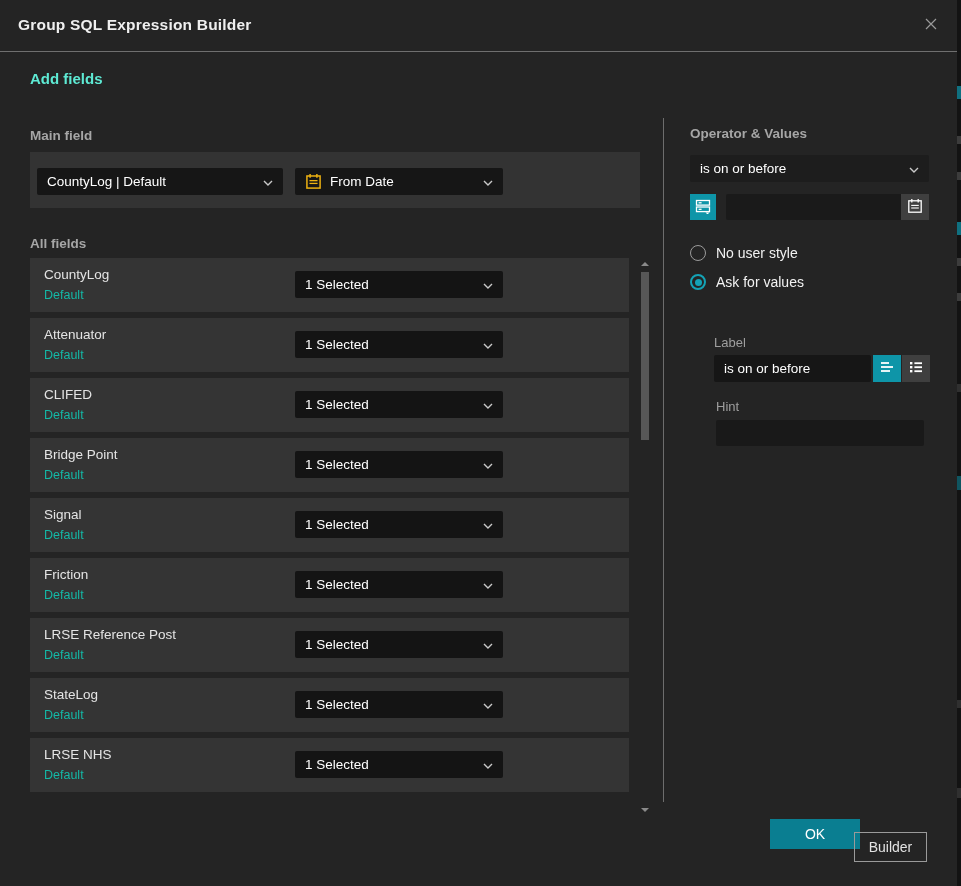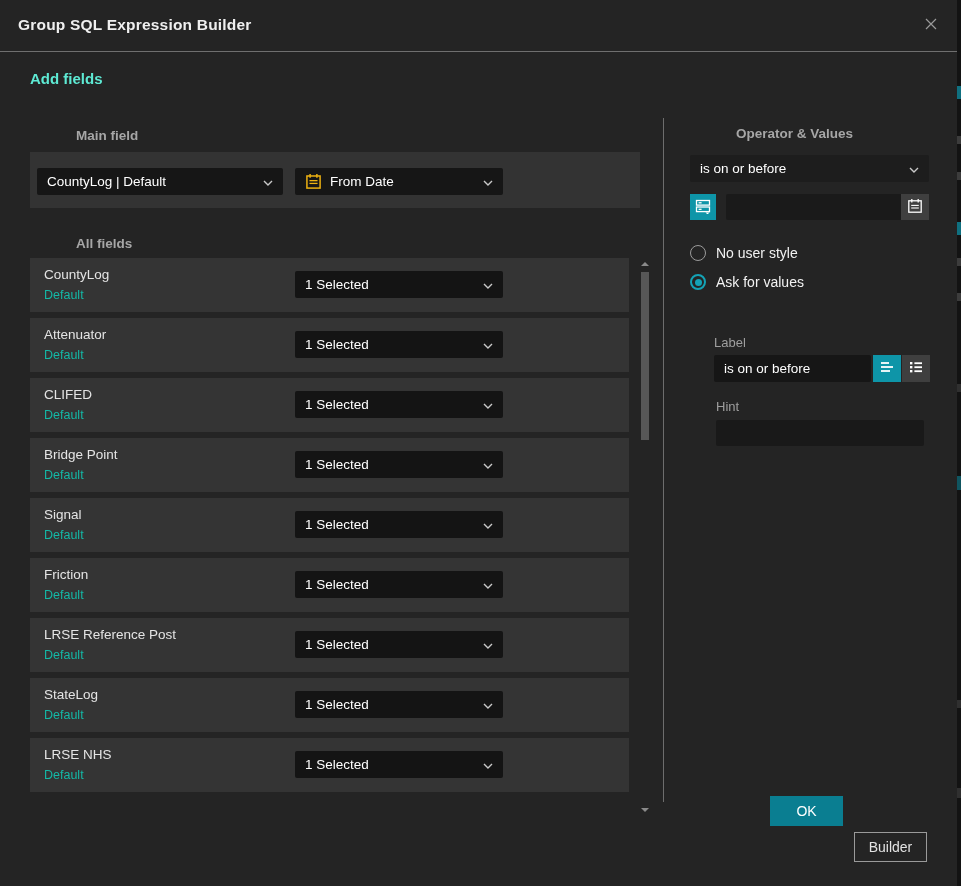--- a/index.html
+++ b/index.html
@@ -8,21 +8,21 @@
   .stage { position:relative; width:961px; height:886px; background:#131313; }
   .dialog { position:absolute; left:0; top:0; width:957px; height:886px; background:#242424; }
 
   
   .titlebar { position:absolute; left:0; top:0; width:957px; height:52px; border-bottom:1px solid #6f6f6f; }
   .title { position:absolute; left:18px; top:16px; font-size:15.5px; font-weight:700; color:#efefef; letter-spacing:.2px; }
   .close-btn { position:absolute; right:14px; top:14px; width:24px; height:24px; display:flex; align-items:center; justify-content:center; cursor:pointer; }
 
   
   .h-add { position:absolute; left:30px; top:70px; font-size:15px; font-weight:700; color:#5eead4;text-align:center; }
-  .h-sec { position:absolute; font-size:13.5px; font-weight:700; color:#a6a6a6;margin-left:46px; }
+  .h-sec { position:absolute; font-size:13.5px; font-weight:700; color:#a6a6a6; }
 
   
   .select { position:absolute; height:27px; background:#161616; border-radius:2px; color:#fff;
             font-size:13.5px; display:flex; align-items:center; padding:0 10px; cursor:pointer; }
   .select .txt { flex:1; white-space:nowrap; overflow:hidden; }
   .select .chev { flex:0 0 auto; margin-left:6px; }
 
   
   .main-box { position:absolute; left:30px; top:152px; width:610px; height:56px; background:#333333; }
   .sel-layer { left:7px; top:16px; width:246px;gap:40px; }
@@ -72,21 +72,21 @@
   .label-input { position:absolute; left:714px; top:355px; width:157px; height:27px; background:#161616;
                  border:none; outline:none; color:#fff; font-size:13.5px; padding:0 10px; border-radius:2px;
                  font-family:"Liberation Sans",sans-serif; }
   .style-btn-1 { left:873px; top:355px; width:28px; height:27px; }
   .style-btn-2 { left:902px; top:355px; width:28px; height:27px; }
   .hint-input { position:absolute; left:716px; top:420px; width:208px; height:26px; background:#191919;
                 border:none; outline:none; color:#fff; font-size:13.5px; padding:0 10px; border-radius:2px;
                 font-family:"Liberation Sans",sans-serif; }
 
   
-  .ok-btn { position:absolute; left:770px; top:796px; width:73px; height:30px; background:#0a7e91; color:#fff;
+  .ok-btn { position:absolute; left:770px; top:819px; width:90px; height:30px; background:#0a7e91; color:#fff;
             font-size:14px; display:flex; align-items:center; justify-content:center; cursor:pointer; border:none;
             font-family:"Liberation Sans",sans-serif; }
   .cancel-btn { position:absolute; left:854px; top:832px; width:73px; height:30px; background:transparent;
                 color:#e2e2e2; font-size:14px; display:flex; align-items:center; justify-content:center;
                 cursor:pointer; border:1px solid #9a9a9a; font-family:"Liberation Sans",sans-serif; }
 
   
   .edge { position:absolute; left:957px; top:0; width:4px; height:886px; background:#131313; }
   .edge .seg { position:absolute; left:0; width:4px; }
 </style>

